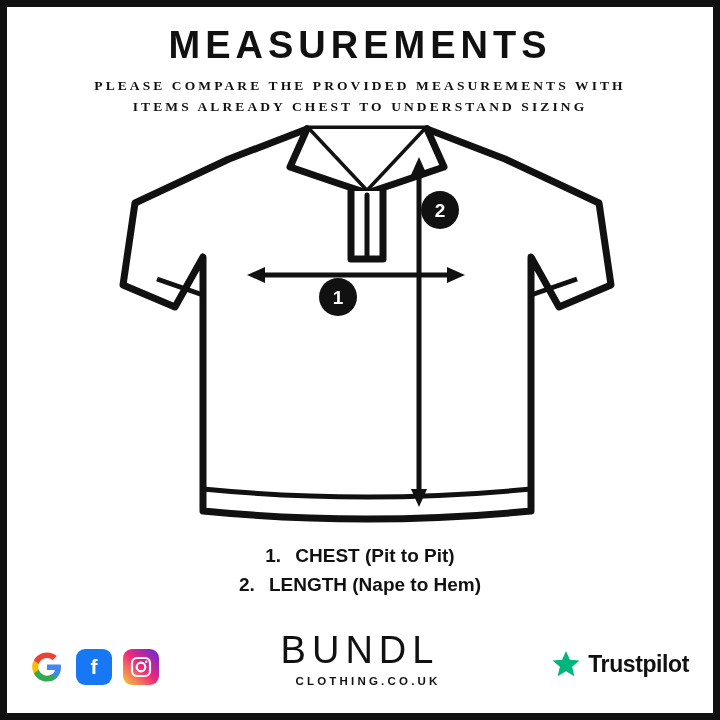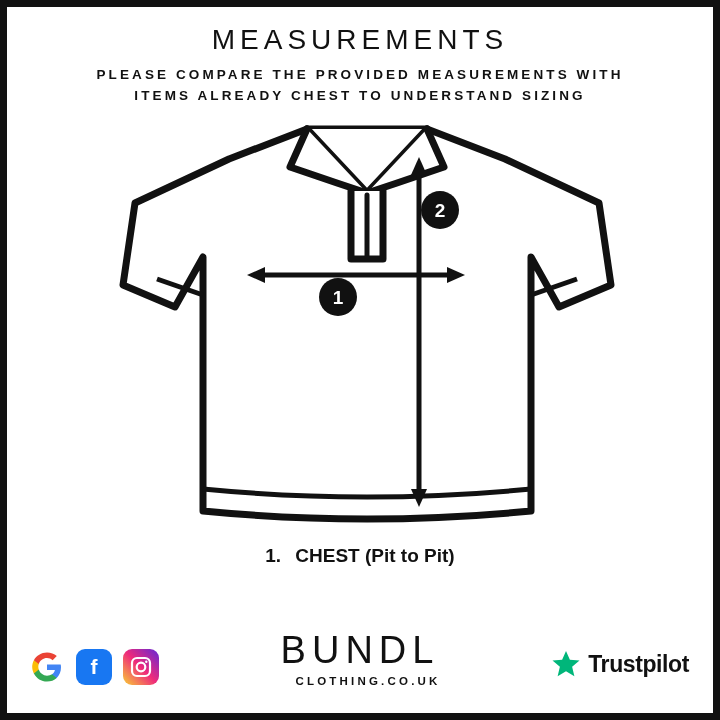--- a/index.html
+++ b/index.html
@@ -25,36 +25,36 @@
 
   
   .header {
     position: absolute;
     top: 18px;
     left: 0;
     width: 100%;
     text-align: center;
   }
   .title {
-    font-size: 28px;
-    font-weight: normal;
+    font-size: 38px;
+    font-weight: bold;
     letter-spacing: 5px;
     color: #111111;
     margin: 0;
     line-height: 1.1;
   }
   .subtitle {
     margin-top: 9px;
     font-size: 13.5px;
     font-weight: bold;
     letter-spacing: 3.1px;
     line-height: 1.55;
     color: #111111;
   }
-  .subtitle div { white-space: nowrap; }
+  .subtitle div { white-space: nowrap; font-family: Liberation Serif, serif; }
 
   
   .diagram {
     position: absolute;
     top: 100px;
     left: 0;
     width: 720px;
     height: 420px;
   }
   .diagram svg { display: block; }
@@ -219,20 +219,23 @@
       </g>
     </svg>
 
     <div class="badge badge-1">1</div>
     <div class="badge badge-2">2</div>
   </div>
 
   <div class="legend">
     <div class="legend-row">
       <span class="legend-num">1.</span><span class="legend-key">CHEST</span>&nbsp;<span class="legend-val">(Pit to Pit)</span>
+    </div>
+    <div class="legend-row">
+      <span class="legend-num">2.</span><span class="legend-key">LENGTH</span>&nbsp;<span class="legend-val">(Nape to Hem)</span>
     </div>
   </div>
 
   <div class="footer">
 
     <div class="social">
       <div class="social-badge" style="background:#ffffff;">
         <svg width="32" height="32" viewBox="0 0 32 32">
           <path d="M30 16.3c0-1-.1-2-.3-2.9H16v5.5h7.9c-.3 1.8-1.4 3.4-2.9 4.4v3.6h4.7c2.7-2.5 4.3-6.2 4.3-10.6z" fill="#4285F4"></path>
           <path d="M16 30.5c3.9 0 7.2-1.3 9.7-3.6l-4.7-3.6c-1.3.9-3 1.4-5 1.4-3.8 0-7.1-2.6-8.2-6.1H2.9v3.8C5.4 27.3 10.3 30.5 16 30.5z" fill="#34A853"></path>

